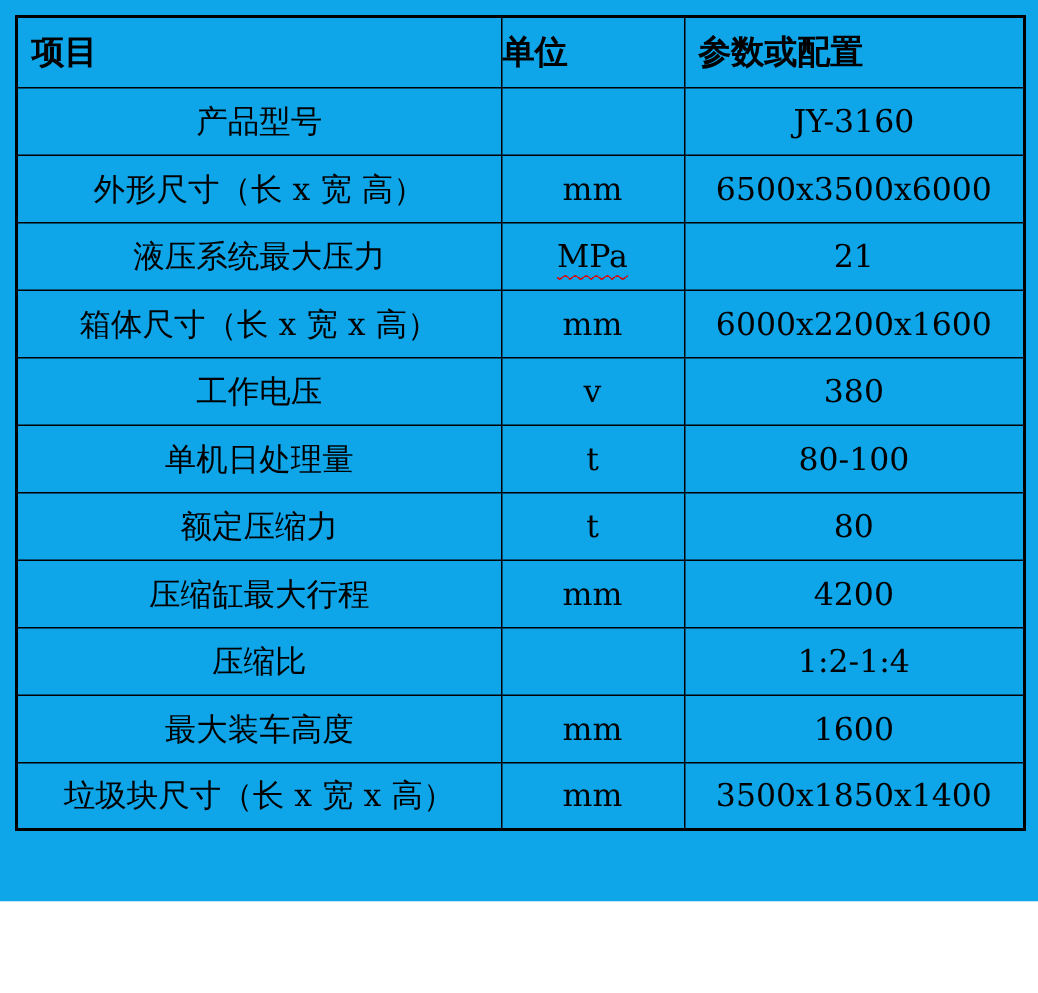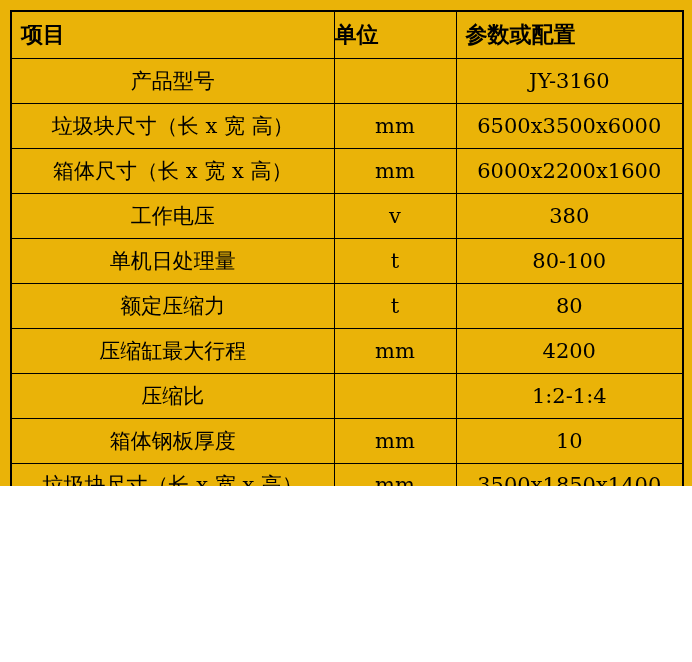--- a/index.html
+++ b/index.html
@@ -3,22 +3,22 @@
 <meta charset="utf-8">
 <style>
   html, body {
     margin: 0;
     padding: 0;
     background: #ffffff;
     color: #000000;
   }
   .page {
     width: 692px;
-    height: 486px;
-    background: #eab308;
+    height: 601px;
+    background: #0ea5e9;
     box-sizing: border-box;
     padding: 10px;
   }
   table.spec-table {
     border-collapse: collapse;
     width: 672px;
     table-layout: fixed;
     border: 2px solid #000000;
   }
   table.spec-table col.col-item  { width: 323px; }
@@ -77,23 +77,28 @@
         <th>参数或配置</th>
       </tr>
     </thead>
     <tbody>
       <tr>
         <td>产品型号</td>
         <td></td>
         <td>JY-3160</td>
       </tr>
       <tr>
-        <td>垃圾块尺寸（长 x 宽 高）</td>
+        <td>外形尺寸（长 x 宽 高）</td>
         <td>mm</td>
         <td>6500x3500x6000</td>
+      </tr>
+      <tr>
+        <td>液压系统最大压力</td>
+        <td><span class="misspelled">MPa</span></td>
+        <td>21</td>
       </tr>
       <tr>
         <td>箱体尺寸（长 x 宽 x 高）</td>
         <td>mm</td>
         <td>6000x2200x1600</td>
       </tr>
       <tr>
         <td>工作电压</td>
         <td>v</td>
         <td>380</td>
@@ -112,23 +117,23 @@
         <td>压缩缸最大行程</td>
         <td>mm</td>
         <td>4200</td>
       </tr>
       <tr>
         <td>压缩比</td>
         <td></td>
         <td>1:2-1:4</td>
       </tr>
       <tr>
-        <td>箱体钢板厚度</td>
+        <td>最大装车高度</td>
         <td>mm</td>
-        <td>10</td>
+        <td>1600</td>
       </tr>
       <tr>
         <td>垃圾块尺寸（长 x 宽 x 高）</td>
         <td>mm</td>
         <td>3500x1850x1400</td>
       </tr>
     </tbody>
   </table>
 </div>
 

